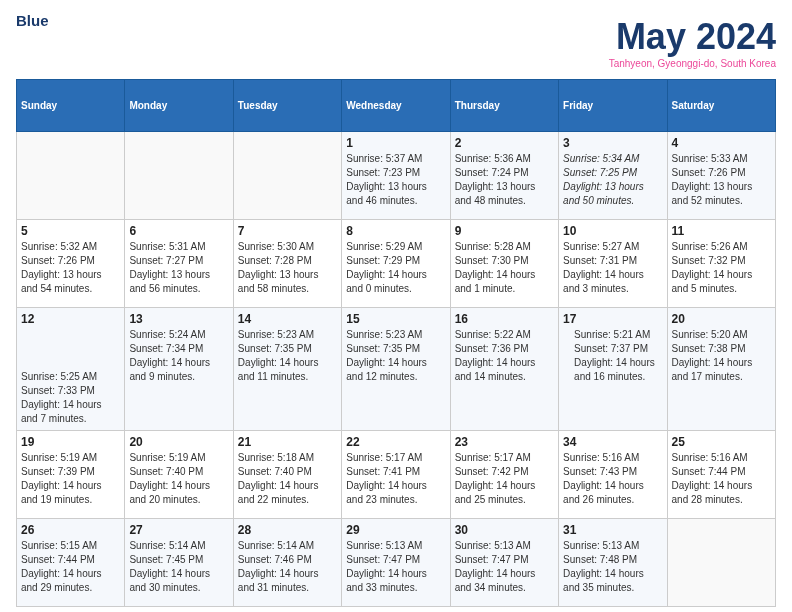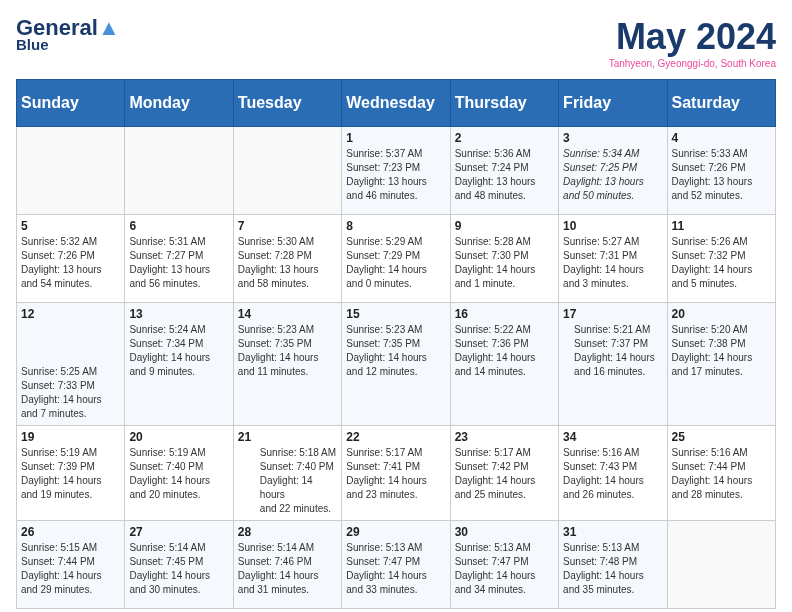--- a/index.html
+++ b/index.html
@@ -34,23 +34,23 @@
       color: #ec4899;
     }
     table {
       width: 100%;
       border-collapse: collapse;
       table-layout: fixed;
     }
     thead tr th {
       background: #2a6db5;
       color: #fff;
-      font-size: 16px;
+      font-size: 10px;
       font-weight: bold;
-      padding: 14px 4px;
+      padding: 20px 4px;
       text-align: left;
       border: 1px solid #1a5a9a;
     }
     tbody tr td {
       vertical-align: top;
       border: 1px solid #ccc;
       padding: 4px;
       min-height: 80px;
       height: 88px;
       font-size: 10px;
@@ -77,25 +77,20 @@
     }
     .empty-cell {
       background: #f9f9f9 !important;
     }
   </style>
 </head>
 <body>
 
 <div class="header">
   <div class="logo">
-    <div style="display:flex;align-items:center;gap:2px;">
-      <div style="font-size:22px;font-weight:bold;color:#1a3a6b;line-height:1.1;">
-        <span style="color:#1a3a6b;">General</span><span style="color:#4a90d9;">▲</span>
-      </div>
-    </div>
     <div style="font-size:15px;font-weight:bold;color:#1a3a6b;margin-top:-4px;">Blue</div>
   </div>
   <div class="title-block">
     <div class="month-title">May 2024</div>
     <div class="location">Tanhyeon, Gyeonggi-do, South Korea</div>
   </div>
 </div>
 
 <table>
   <thead>
@@ -255,21 +250,21 @@
         </td>
         <td>
           <span class="day-num">20</span>
           <div class="day-info" style="white-space: pre-line;">Sunrise: 5:19 AM
 Sunset: 7:40 PM
 Daylight: 14 hours
 and 20 minutes.</div>
         </td>
         <td>
           <span class="day-num">21</span>
-          <div class="day-info" style="white-space: pre-line; margin-left: 22px;">Sunrise: 5:18 AM
+          <div class="day-info" style="white-space: pre-line;">Sunrise: 5:18 AM
 Sunset: 7:40 PM
 Daylight: 14 hours
 and 22 minutes.</div>
         </td>
         <td>
           <span class="day-num">22</span>
           <div class="day-info" style="white-space: pre-line;">Sunrise: 5:17 AM
 Sunset: 7:41 PM
 Daylight: 14 hours
 and 23 minutes.</div>

